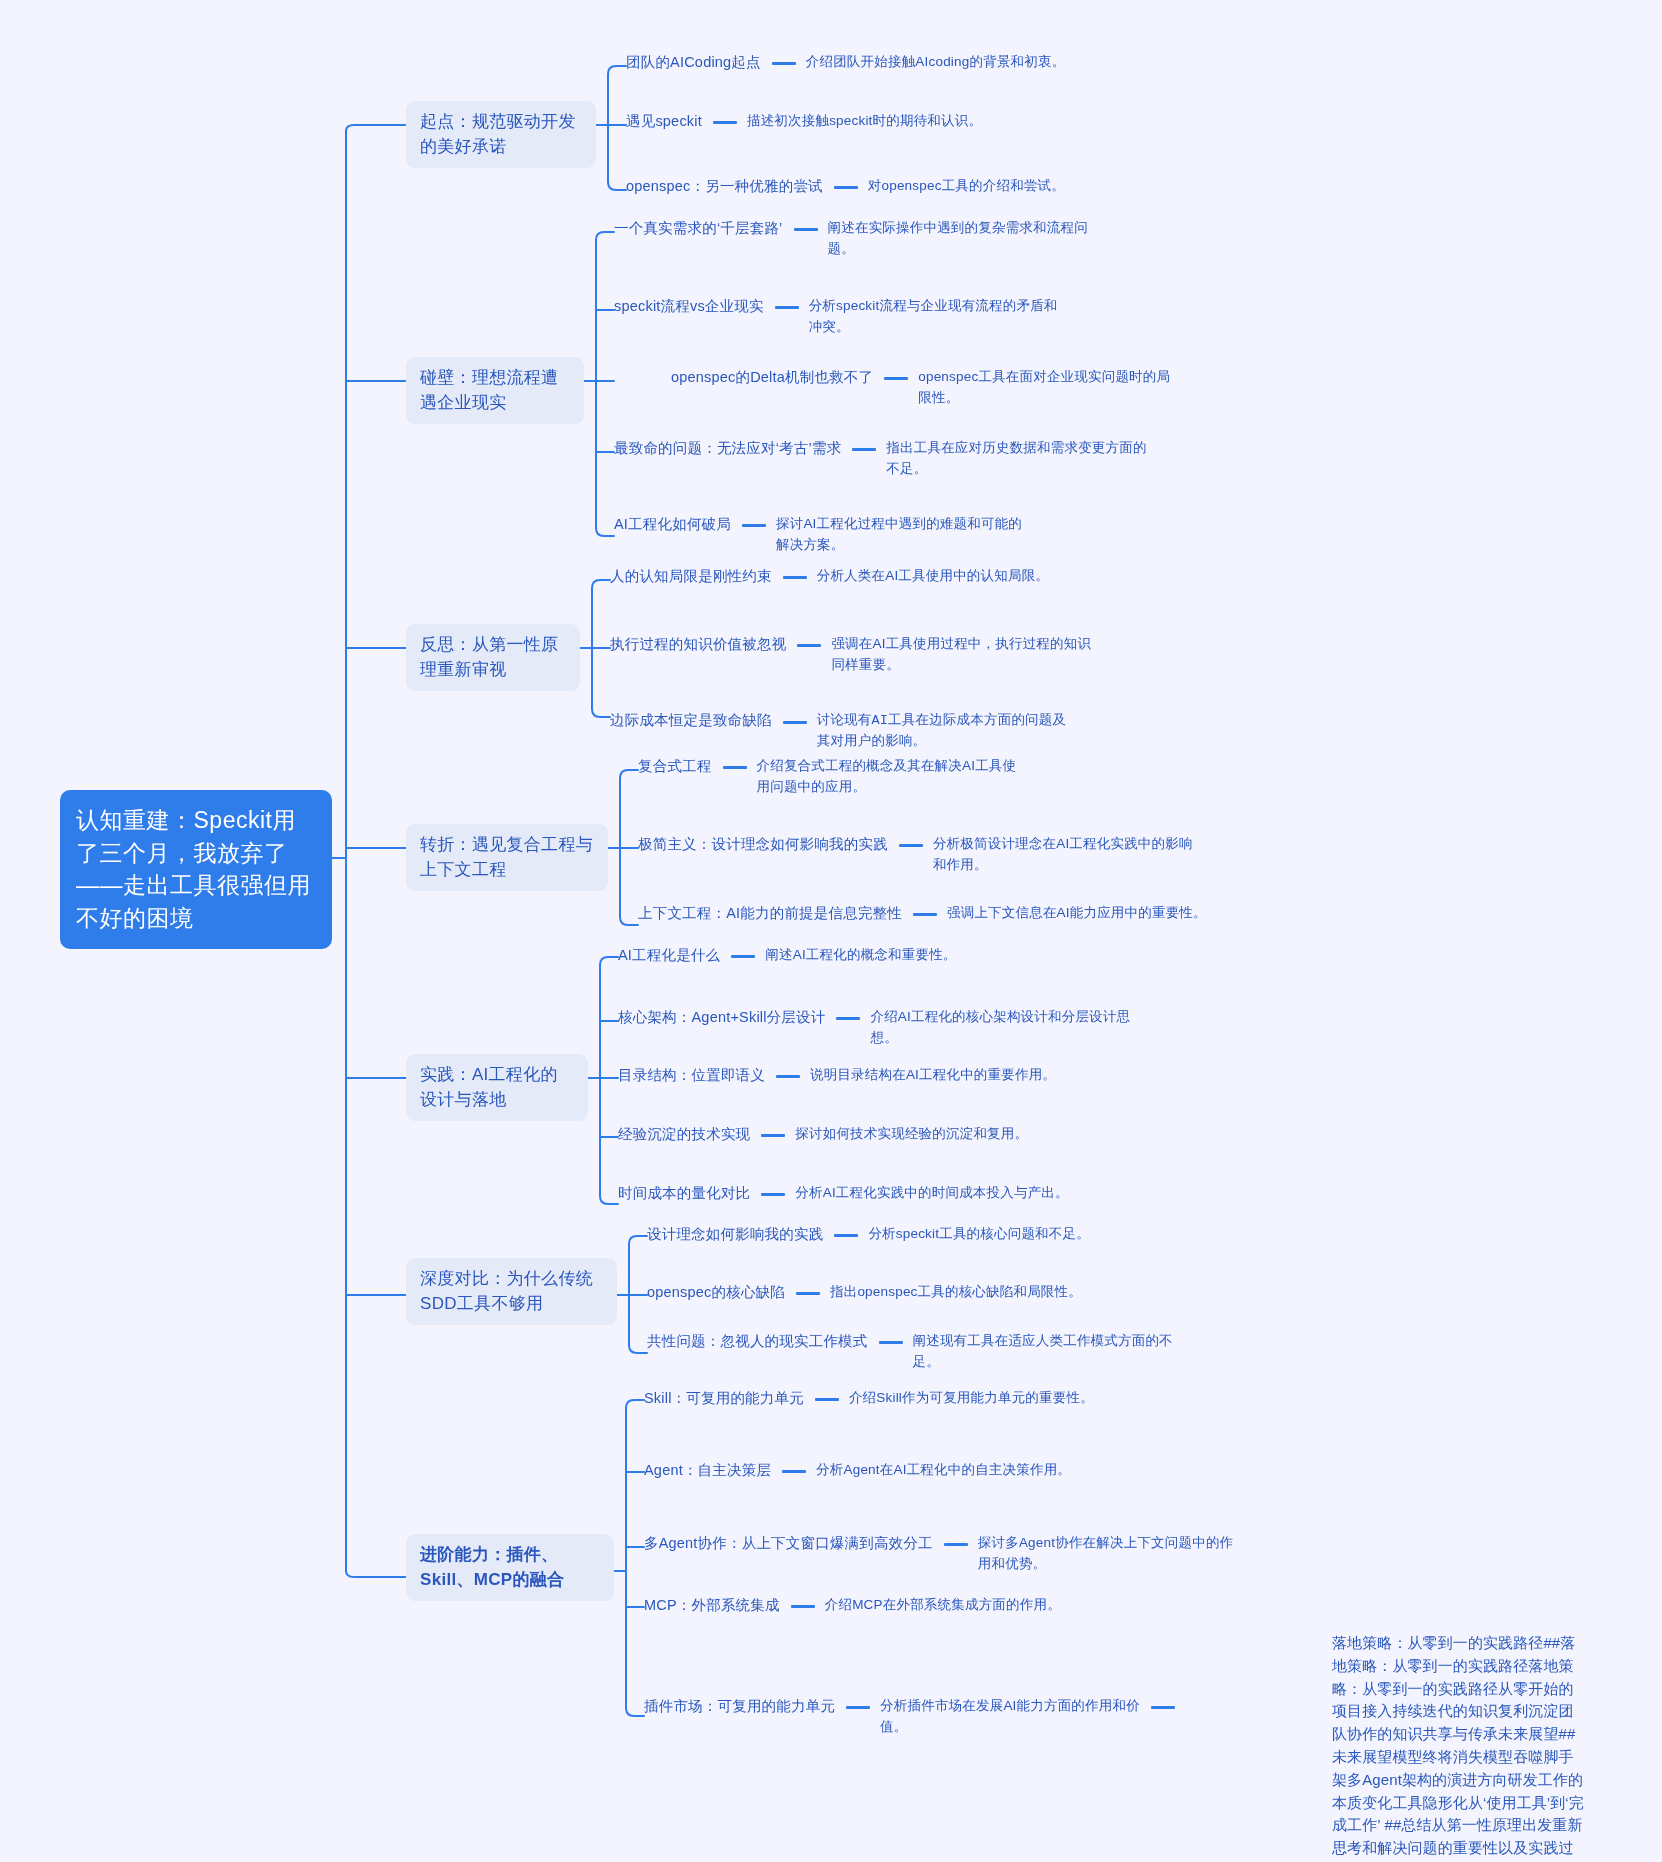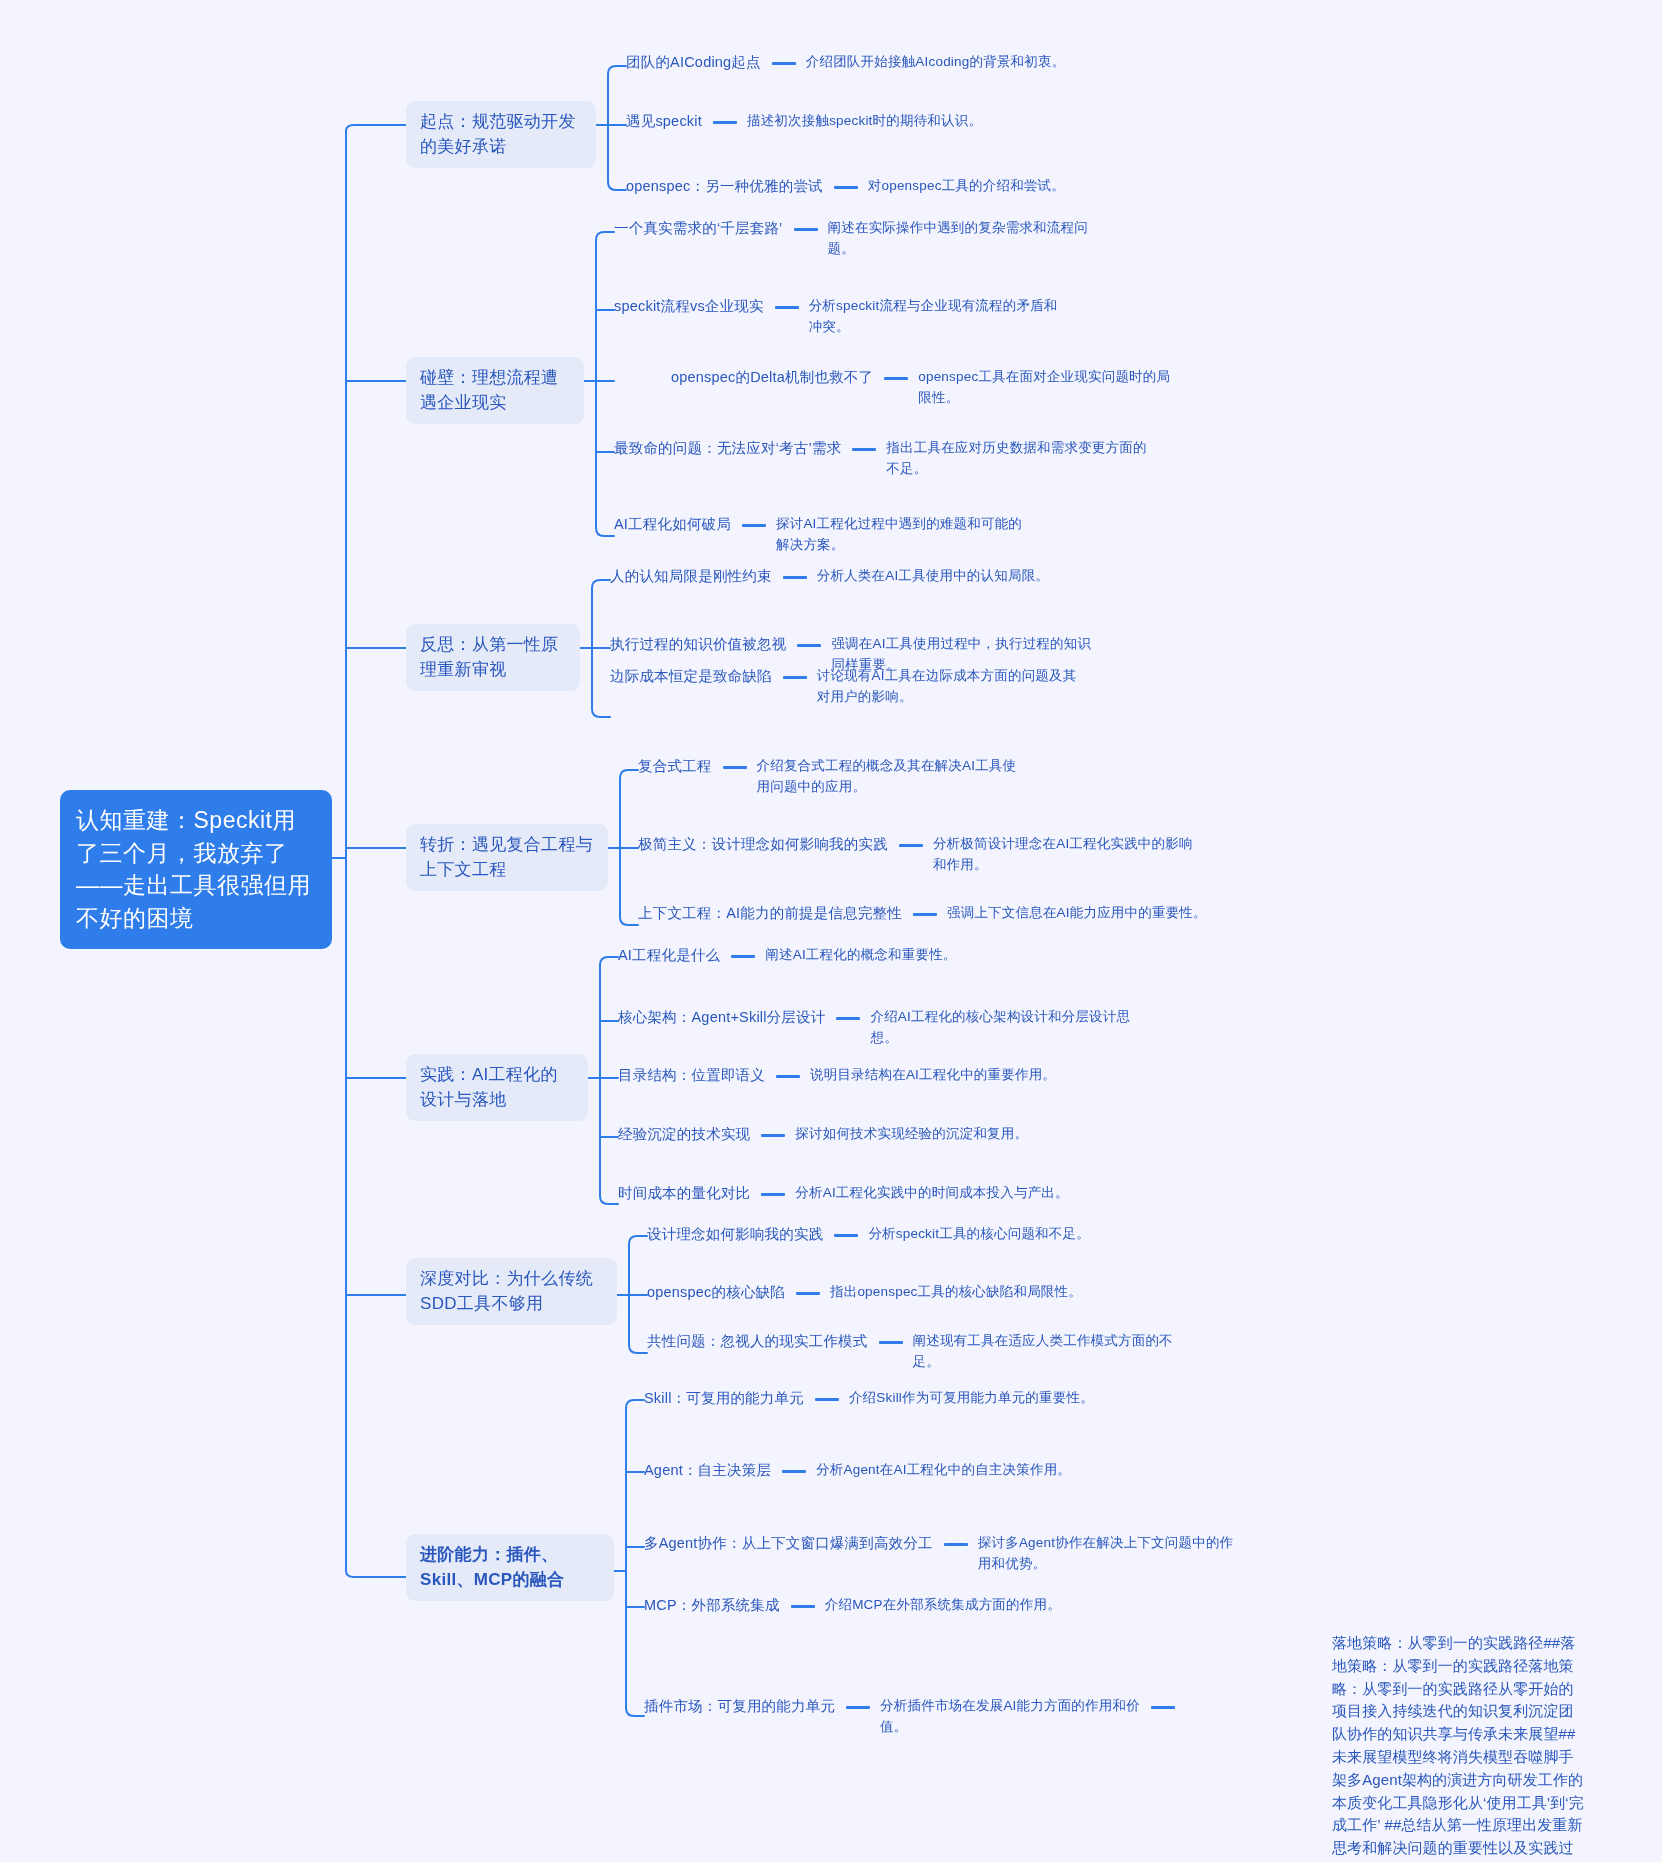--- a/index.html
+++ b/index.html
@@ -239,21 +239,21 @@
   <div class="topic" style="left:610px; top:566px;">
     <span class="topic-label">人的认知局限是刚性约束</span>
     <span class="dash"></span>
     <span class="topic-desc w-auto">分析人类在AI工具使用中的认知局限。</span>
   </div>
   <div class="topic" style="left:610px; top:634px;">
     <span class="topic-label">执行过程的知识价值被忽视</span>
     <span class="dash"></span>
     <span class="topic-desc w-mid">强调在AI工具使用过程中，执行过程的知识同样重要。</span>
   </div>
-  <div class="topic" style="left:610px; top:666px;">
+  <div class="topic" style="left:610px; top:711px;font-family:Liberation Mono, monospace;">
     <span class="topic-label">边际成本恒定是致命缺陷</span>
     <span class="dash"></span>
     <span class="topic-desc w-mid">讨论现有AI工具在边际成本方面的问题及其对用户的影响。</span>
   </div>
 
   <div class="branch" style="left:406px; top:824px; width:202px;">
     <span>转折：遇见复合工程与上下文工程</span>
   </div>
 
   <div class="topic" style="left:638px; top:756px;">

